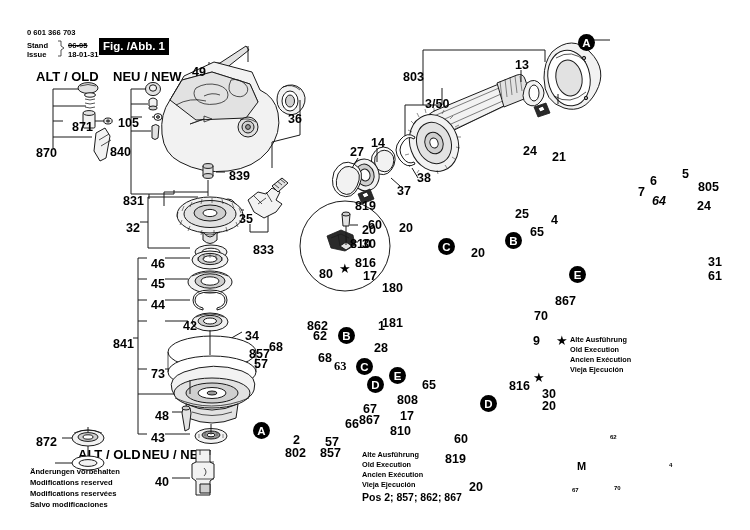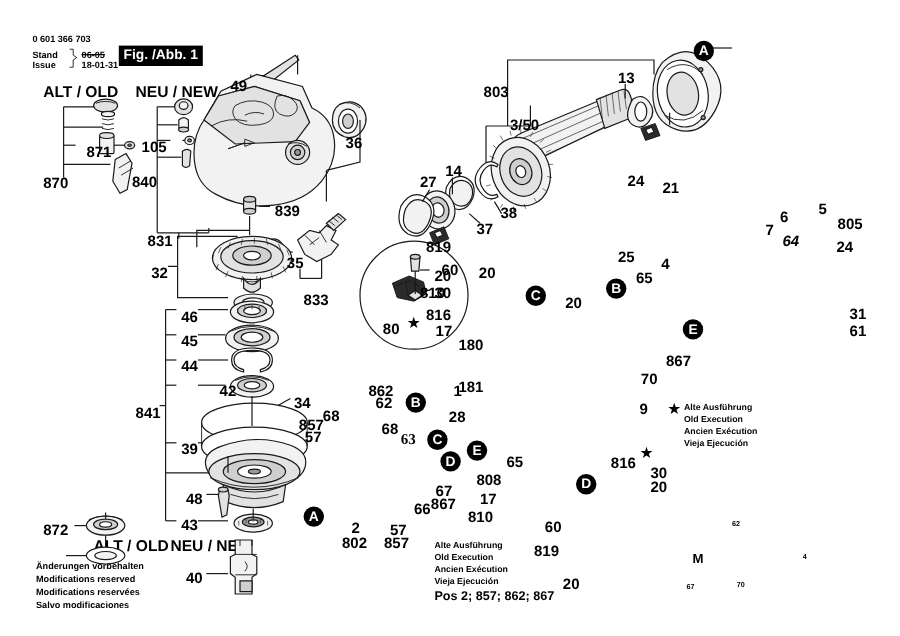--- a/index.html
+++ b/index.html
@@ -701,21 +701,21 @@
       <div class="lbl nb" style="left: 126px; top: 222px;">32</div>
       <div class="lbl nb" style="left: 288px; top: 113px;">36</div>
       <div class="lbl nb" style="left: 229px; top: 170px;">839</div>
       <div class="lbl nb" style="left: 239px; top: 213px;">35</div>
       <div class="lbl nb" style="left: 253px; top: 244px;">833</div>
       <div class="lbl nb" style="left: 151px; top: 258px;">46</div>
       <div class="lbl nb" style="left: 151px; top: 278px;">45</div>
       <div class="lbl nb" style="left: 151px; top: 299px;">44</div>
       <div class="lbl nb" style="left: 151px; top: 320px; margin-left: 32px;">42</div>
       <div class="lbl nb" style="left: 113px; top: 338px; text-align: right;">841</div>
-      <div class="lbl nb" style="left: 151px; top: 368px;">39</div>
+      <div class="lbl nb" style="left: 151px; top: 368px;">73</div>
       <div class="lbl nb" style="left: 155px; top: 410px;">48</div>
       <div class="lbl nb" style="left: 151px; top: 432px;">43</div>
       <div class="lbl nb" style="left: 245px; top: 330px;">34</div>
       <div class="lbl nb" style="left: 36px; top: 436px;">872</div>
       <div class="lbl nb" style="left: 155px; top: 476px;">40</div>
       <div class="lbl nb" style="left: 249px; top: 348px;">857</div>
       <div class="lbl nb" style="left: 254px; top: 358px;">57</div>
       <div class="lbl nb" style="left: 403px; top: 71px;">803</div>
       <div class="lbl nb" style="left: 425px; top: 98px; text-align: right;">3/50</div>
       <div class="lbl nb" style="left: 515px; top: 59px;">13</div>

